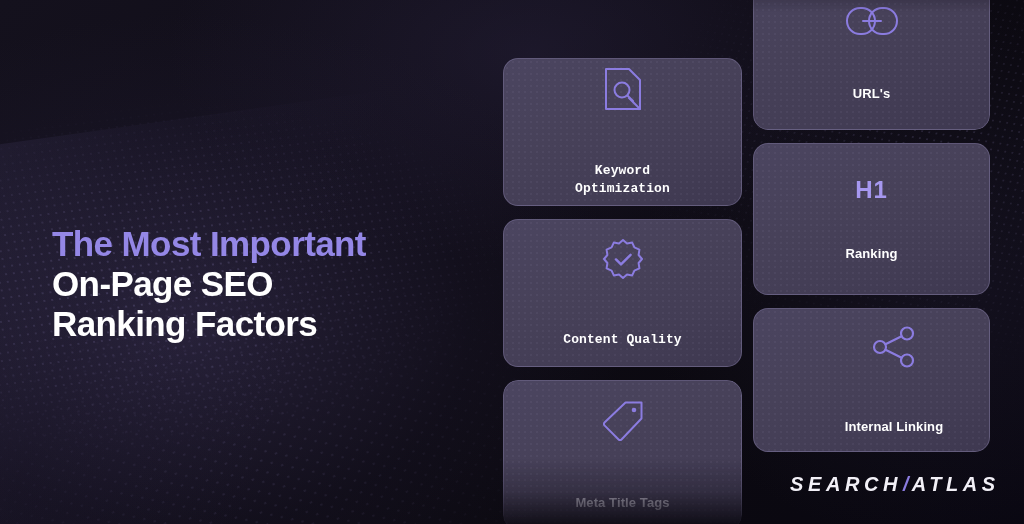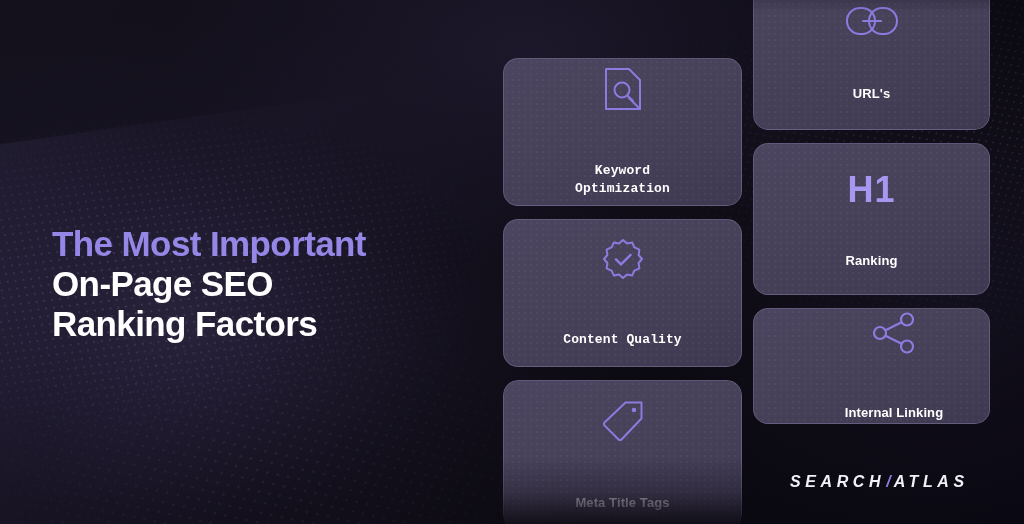--- a/index.html
+++ b/index.html
@@ -119,21 +119,21 @@
     background-image: radial-gradient(circle, rgba(190,182,222,0.16) 0.6px, rgba(0,0,0,0) 1px);
     background-size: 6px 6px;
     opacity: 0.5;
     pointer-events: none;
   }
 
   .card-mid   { height: 148px; font-family: Liberation Mono, monospace; }
   .card-mid-3 { height: 150px; }
   .card-url   { height: 178px; justify-content: flex-end; padding-bottom: 26px; }
   .card-head  { height: 152px; }
-  .card-link  { height: 116px; padding-left: 45px; }
+  .card-link  { height: 144px; padding-left: 45px; }
 
   .card-icon {
     display: block;
     margin-bottom: 16px;
     position: relative;
     z-index: 2;
   }
   .card-label {
     color: #ffffff;
     font-size: 13px;
@@ -141,21 +141,21 @@
     line-height: 1.36;
     text-align: center;
     letter-spacing: 0.1px;
     position: relative;
     z-index: 2;
     margin-top: 29px;
   }
   .label-dim { color: #b7b2c4; }
 
   .h1-mark {
-    font-size: 36px;
+    font-size: 24px;
     font-weight: bold;
     color: #a698f0;
     letter-spacing: 1px;
     margin-bottom: 12px;
     position: relative;
     z-index: 2;
   }
 
   
   .fade-bottom {
@@ -169,21 +169,21 @@
 
   
   .logo {
     position: absolute;
     left: 790px;
     top: 473px;
     z-index: 6;
     display: flex;
     align-items: center;
     font-family: "Liberation Sans", sans-serif;
-    font-size: 16px;
+    font-size: 20px;
     font-weight: bold;
     font-style: italic;
     letter-spacing: 4.6px;
     color: #f2f0f7;
   }
   .logo-slash {
     color: #8b7ce0;
     font-style: italic;
     letter-spacing: 2px;
     padding: 0 1px;

